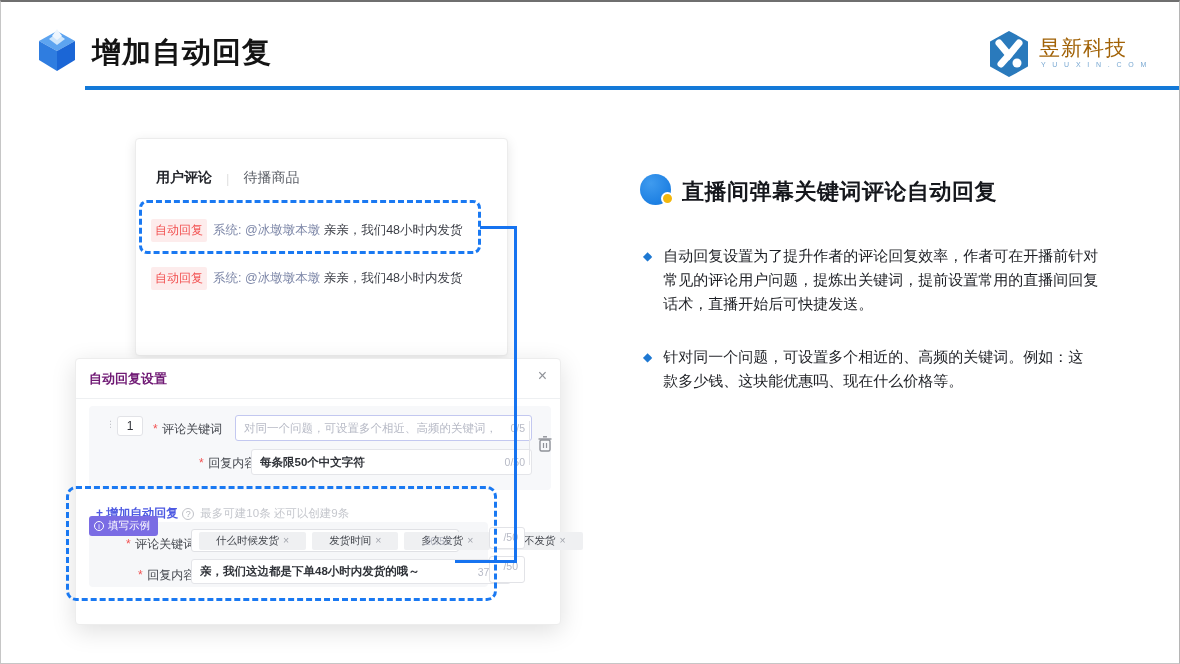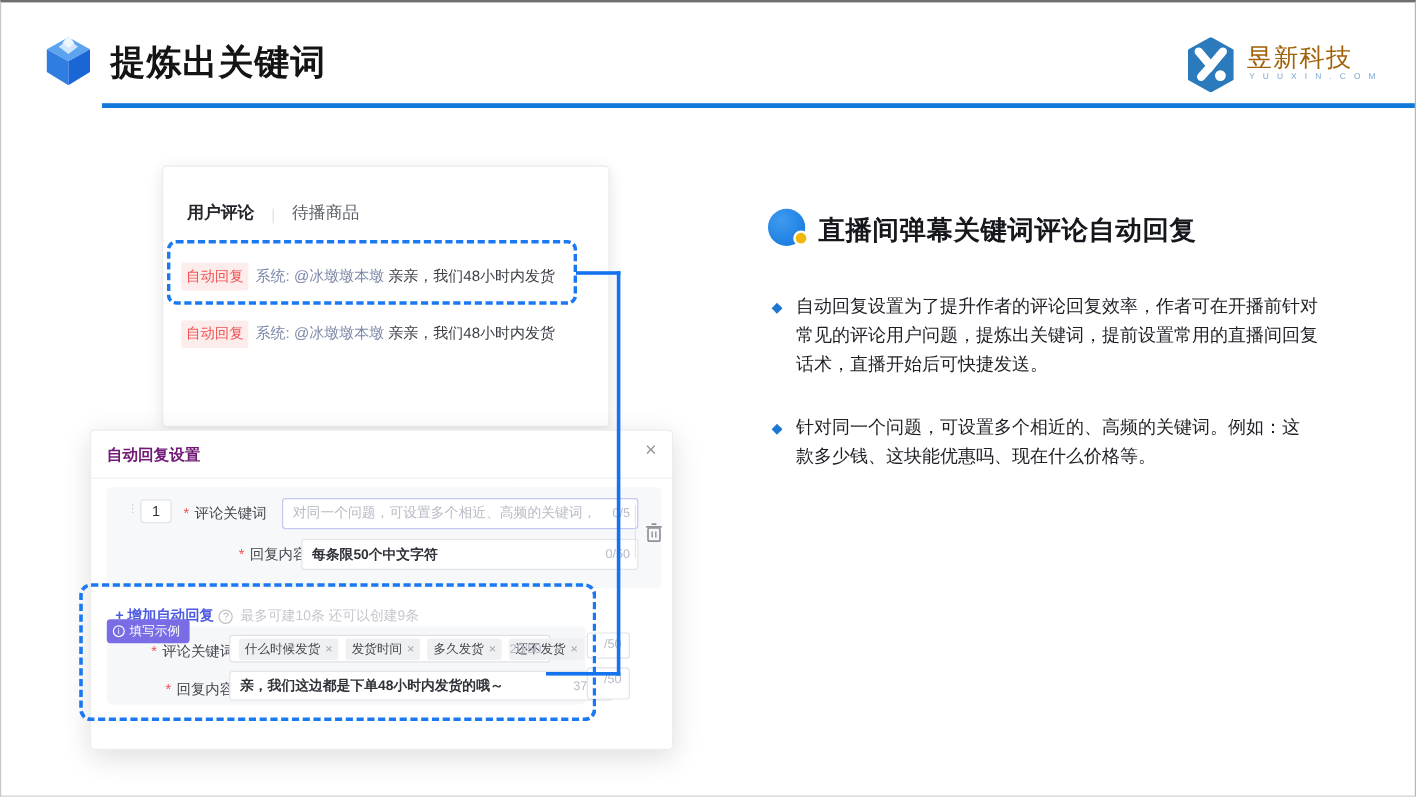--- a/index.html
+++ b/index.html
@@ -52,21 +52,21 @@
 
   .add-row { position:absolute; left:20px; top:146px; display:flex; align-items:center; font-size:12px; white-space:nowrap; }
   .add-link { color:#4e5ae2; font-weight:bold; cursor:pointer; }
   .q-circle { width:12px; height:12px; border:1px solid #c0c2c8; border-radius:50%; color:#b4b6bc; font-size:9px; text-align:center; line-height:11px; margin:0 6px 0 4px; }
   .add-hint { color:#c5c7cd; font-size:11.5px; }
 
   .example-badge { position:absolute; left:13px; top:157px; background:#7a6ce4; color:#fff; font-size:10.5px; padding:3px 8px 3px 5px; border-radius:3px; display:flex; align-items:center; z-index:3; }
   .i-circle { width:10px; height:10px; border:1px solid #fff; border-radius:50%; font-size:7px; text-align:center; line-height:9px; margin-right:4px; }
   .example-card { position:absolute; left:13px; top:163px; width:399px; height:65px; background:#f6f7f9; border-radius:4px; }
   .tagbox { display:flex; align-items:center; gap:6px; border:1px solid #e0e1e5; border-radius:3px; background:#fff; padding:0 34px 0 7px; position:relative; }
-  .tag { background:#eff0f2; color:#43464d; font-size:10.5px; padding:2px 5px; border-radius:2px; white-space:nowrap; }
+  .tag { background:#eff0f2; color:#43464d; font-size:10.5px; padding:2px 17px; border-radius:2px; white-space:nowrap; }
   .tag .x { color:#a2a5ad; margin-left:4px; cursor:pointer; }
   .frag { position:absolute; background:#fff; border:1px solid #e2e3e7; border-radius:3px; font-size:10.5px; color:#b7bac6; text-align:right; padding:3px 6px 0 0; overflow:hidden; z-index:2; }
 
   
   .dashed-box2 { position:absolute; left:66px; top:486px; width:431px; height:115px; border:3px dashed #1a79f2; border-radius:10px; z-index:40; }
   .conn { position:absolute; background:#1673f0; z-index:50; }
   .conn-h1 { left:480px; top:226px; width:37px; height:3px; }
   .conn-v  { left:514px; top:226px; width:3px; height:337px; }
   .conn-h2 { left:455px; top:560px; width:62px; height:3px; }
 
@@ -85,21 +85,21 @@
 
 <div id="frame"></div>
 
 <svg class="cube-icon" viewBox="0 0 46 46">
   <polygon points="23,4 41,14 23,24 5,14" fill="#5da4f0"></polygon>
   <polygon points="5,14 23,24 23,44 5,33" fill="#2f7de0"></polygon>
   <polygon points="41,14 23,24 23,44 41,33" fill="#1b66d6"></polygon>
   <polygon points="23,6 31,12 23,18 15,12" fill="#cfe6fb"></polygon>
   <polygon points="23,2 28,9 23,13 18,9" fill="#eef6fe"></polygon>
 </svg>
-<div class="page-title">提炼出关键词</div>
+<div class="page-title">增加自动回复</div>
 <div class="title-underline"></div>
 
 <div class="logo">
   <svg class="logo-hex" viewBox="0 0 46 46">
     <path d="M23 1 L41 11 L41 35 L23 45 L5 35 L5 11 Z" fill="#2a7abc" stroke="#2a7abc" stroke-width="2" stroke-linejoin="round"></path>
     <path d="M13 12 L23 24 L33 12" stroke="#fff" stroke-width="7" fill="none" stroke-linecap="round"></path>
     <path d="M15 33 L23 24" stroke="#fff" stroke-width="7" fill="none" stroke-linecap="round"></path>
     <circle cx="31" cy="32" r="4.5" fill="#fff"></circle>
   </svg>
   <div class="logo-name">昱新科技</div>

